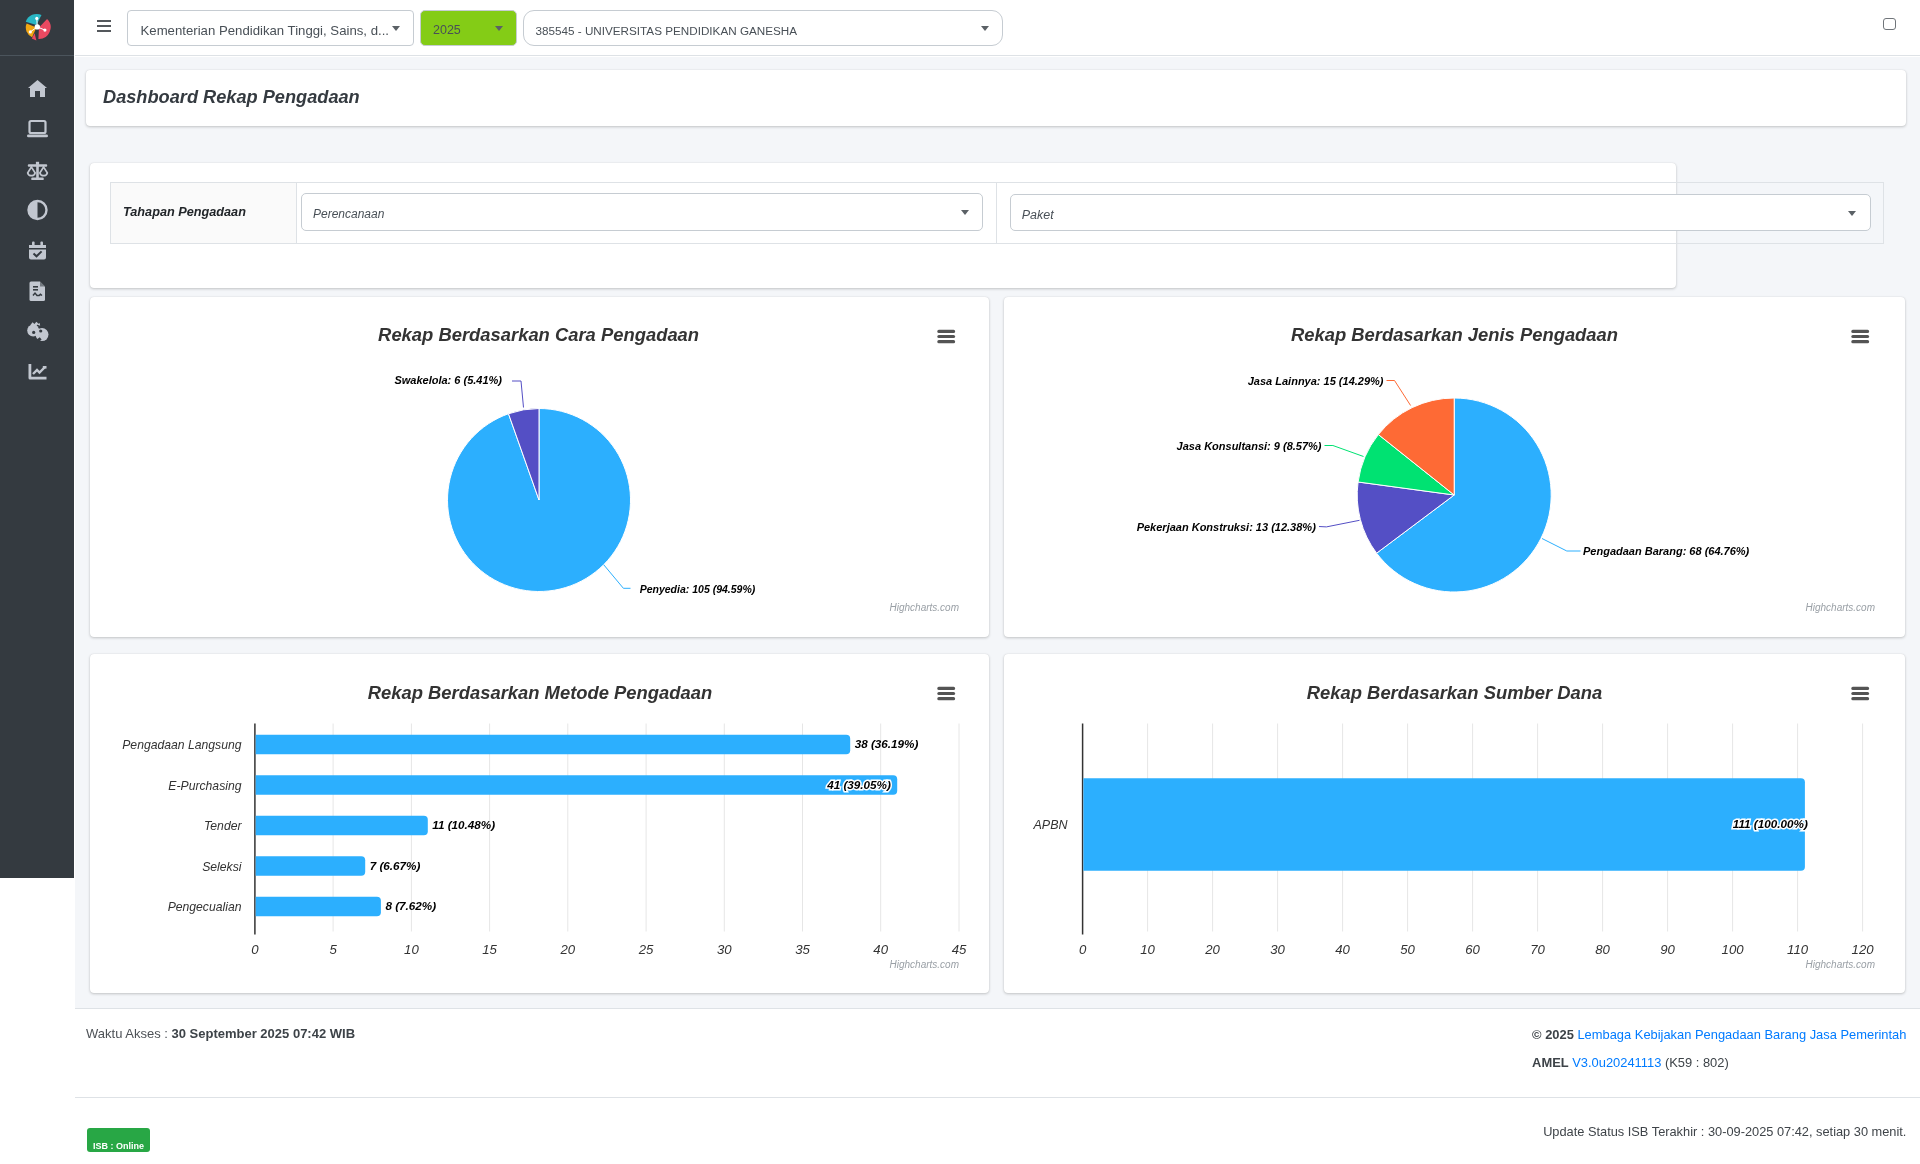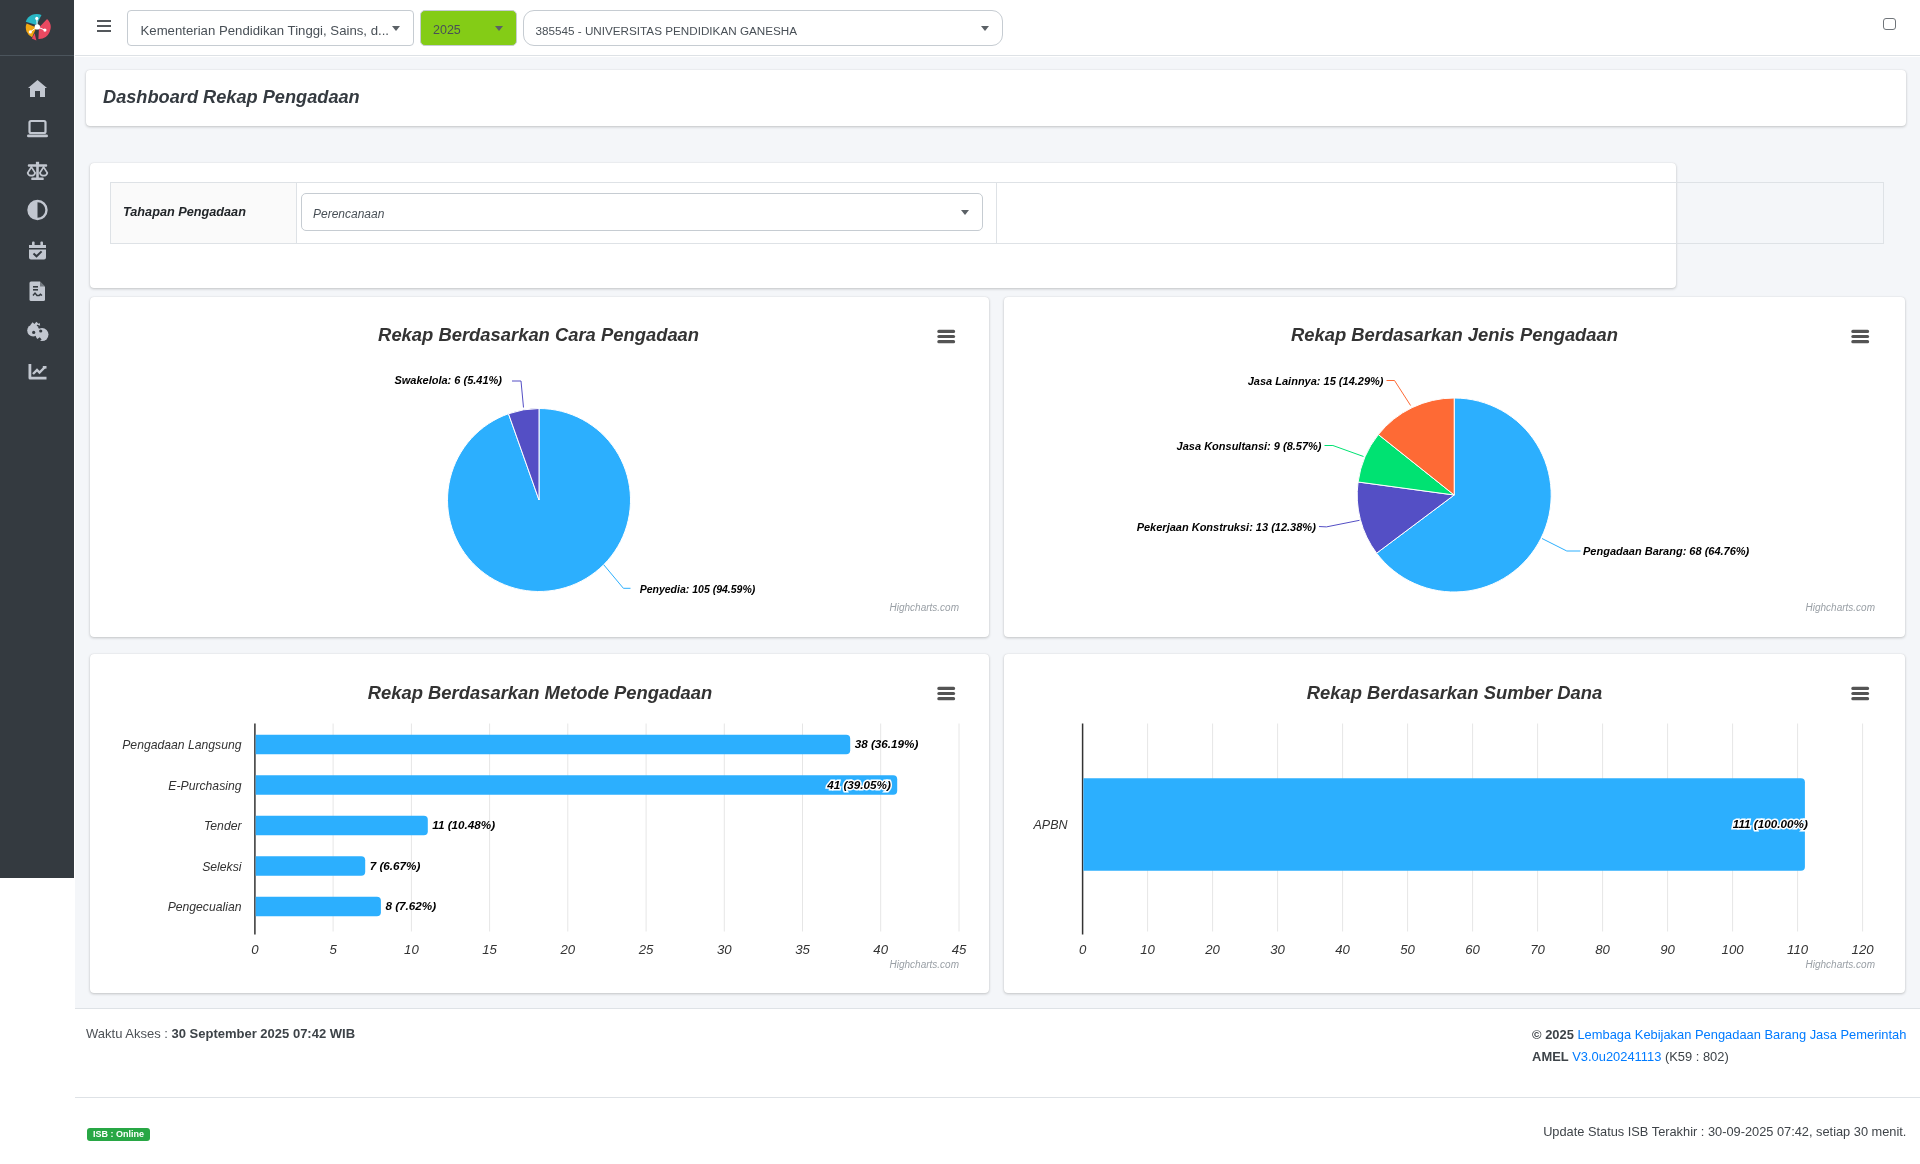--- a/index.html
+++ b/index.html
@@ -103,20 +103,24 @@
 </div>
 
 <div class="card" style="left:90px;top:163px;width:1586px;height:125px">
 <div style="position:absolute;left:20px;top:18.5px;width:1774.4px;height:62.5px;border:1px solid #dee2e6"></div>
 <div style="position:absolute;left:20px;top:18.5px;width:187px;height:62.5px;border:1px solid #dee2e6;background:#fafafa"></div>
 <div style="position:absolute;left:906.3px;top:18.5px;width:1px;height:62.5px;background:#dee2e6"></div>
 <span style="position:absolute;left:33px;top:42px;font-size:12.7px;font-weight:bold;color:#212529">Tahapan Pengadaan</span>
 <div style="position:absolute;left:211px;top:30px;width:682.4px;height:38px;border:1px solid #c6ccd2;border-radius:5px;background:#fff">
 <span style="position:absolute;left:11px;top:50%;transform:translateY(calc(-50% + 2.2px));font-size:12px;color:#495057;white-space:nowrap">Perencanaan</span>
 <span style="position:absolute;right:13px;top:50%;margin-top:-2px;width:0;height:0;border-left:4.5px solid transparent;border-right:4.5px solid transparent;border-top:5px solid #5b6166"></span>
+</div>
+<div style="position:absolute;left:919.7px;top:31px;width:861.8px;height:37px;border:1px solid #c6ccd2;border-radius:5px;background:#fff">
+<span style="position:absolute;left:11px;top:50%;transform:translateY(calc(-50% + 2.2px));font-size:12.5px;color:#495057;white-space:nowrap">Paket</span>
+<span style="position:absolute;right:14px;top:50%;margin-top:-2px;width:0;height:0;border-left:4.5px solid transparent;border-right:4.5px solid transparent;border-top:5px solid #5b6166"></span>
 </div>
 </div>
 
 <div class="card" style="left:90px;top:297px;width:899px;height:339.5px">
 <svg width="899" height="339.5" viewBox="0 0 899 339.5">
       <text x="448.6" y="44" text-anchor="middle" font-size="18.4" font-weight="bold" fill="#333333">Rekap Berdasarkan Cara Pengadaan</text>
       <rect x="847.3" y="32.8" width="17.8" height="3.2" rx="1.5" fill="#545454"></rect>
       <rect x="847.3" y="37.9" width="17.8" height="3.2" rx="1.5" fill="#545454"></rect>
       <rect x="847.3" y="43.1" width="17.8" height="3.2" rx="1.5" fill="#545454"></rect>
       <path d="M 449.0 203.0 L 449.00 111.50 A 91.5 91.5 0 1 1 418.49 116.74 Z" fill="#2caffe" stroke="#ffffff" stroke-width="1"></path>
@@ -227,16 +231,16 @@
       <text x="663.6" y="300.2" text-anchor="middle" font-size="13.2" fill="#333333">90</text>
       <text x="728.6" y="300.2" text-anchor="middle" font-size="13.2" fill="#333333">100</text>
       <text x="793.6" y="300.2" text-anchor="middle" font-size="13.2" fill="#333333">110</text>
       <text x="858.6" y="300.2" text-anchor="middle" font-size="13.2" fill="#333333">120</text>
       <text x="871" y="313.7" text-anchor="end" font-size="10" fill="#9aa0a6">Highcharts.com</text>
     </svg>
 </div>
 
 <div style="position:absolute;left:86px;top:1026px;font-size:13px;color:#4d5156">Waktu Akses : <b style="color:#3d4348">30 September 2025 07:42 WIB</b></div>
 <div style="position:absolute;right:13.6px;top:1026.5px;font-size:12.9px;color:#3d4348;line-height:15px"><b>© 2025</b> <span style="color:#007bff">Lembaga Kebijakan Pengadaan Barang Jasa Pemerintah</span><br>
-<span style="display:inline-block;margin-top:7px"><b>AMEL</b> <span style="color:#007bff">V3.0u20241113</span> (K59 : 802)</span></div>
-
-<div style="position:absolute;left:87px;top:1127.5px;height:13.5px;line-height:13.5px;background:#28a745;color:#fff;font-size:9px;font-weight:bold;padding:0 6px;border-radius:3px">ISB : Online</div>
+<span style="display:inline-block;margin-top:13px"><b>AMEL</b> <span style="color:#007bff">V3.0u20241113</span> (K59 : 802)</span></div>
+
+<div style="position:absolute;left:87px;top:1127.5px;height:13.5px;line-height:13.5px;background:#28a745;color:#fff;font-size:9px;font-weight:bold;padding:12px 6px;border-radius:3px">ISB : Online</div>
 <div style="position:absolute;right:13.6px;top:1124px;font-size:12.8px;color:#3f4449">Update Status ISB Terakhir : 30-09-2025 07:42, setiap 30 menit.</div>
 
 </body></html>

